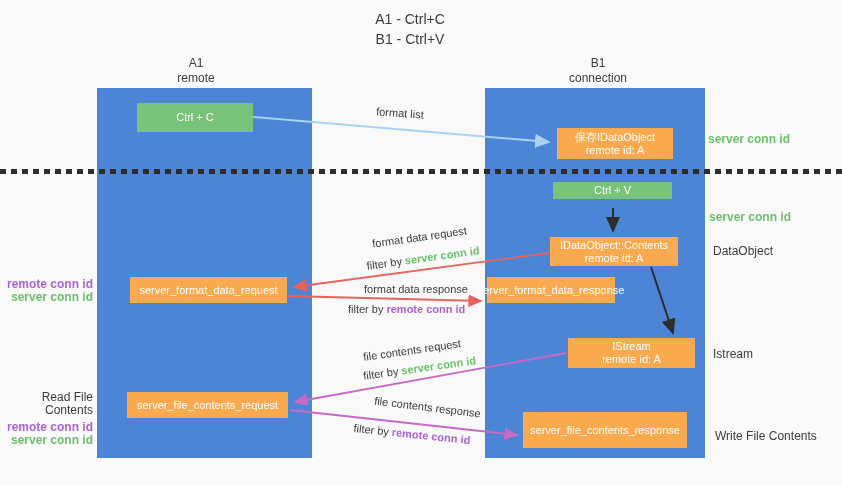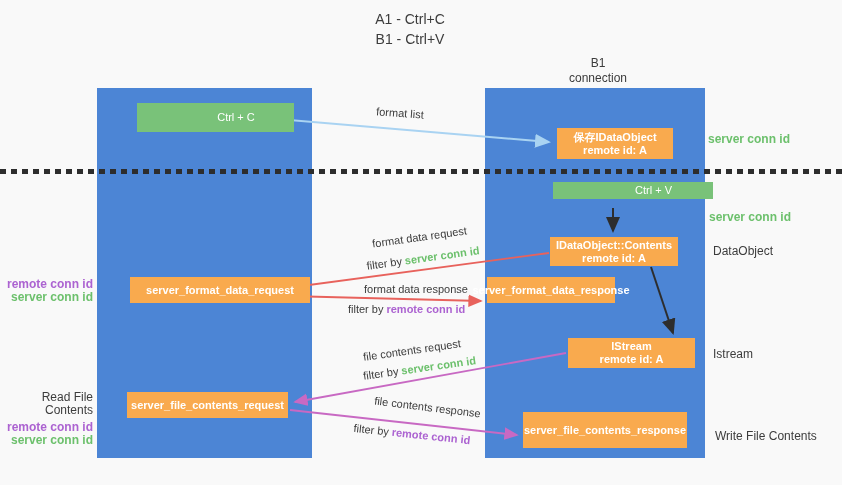--- a/index.html
+++ b/index.html
@@ -36,27 +36,27 @@
   .st-magenta{stroke:var(--arrow-magenta,#c869c3);stroke-width:1.8;}
   .st-black{stroke:var(--arrow-black,#2d2d2d);stroke-width:2;}
   .mf-blue{fill:var(--arrow-blue,#a9d3f2);}
   .mf-red{fill:var(--arrow-red,#e8625c);}
   .mf-magenta{fill:var(--arrow-magenta,#c869c3);}
   .mf-black{fill:var(--arrow-black,#2d2d2d);}
 
   
   .box{position:absolute;z-index:4;display:flex;flex-direction:column;align-items:center;
     justify-content:center;color:#fff;font-size:11px;line-height:13px;text-align:center;}
-  .green{background:var(--box-green,#79c279);padding-left:41px;}
-  .orange{background:var(--box-orange,#f9aa4e);font-weight:bold;}
+  .green{background:var(--box-green,#79c279);}
+  .orange{background:var(--box-orange,#f9aa4e);}
   .b-ctrlc{left:137px;top:103px;width:116px;height:29px;}
   .b-save{left:557px;top:128px;width:116px;height:31px;}
   .b-ctrlv{left:553px;top:182px;width:119px;height:17px;}
   .b-getdata{left:550px;top:237px;width:128px;height:29px;}
-  .b-fmtreq{left:130px;top:277px;width:180px;height:26px;}
+  .b-fmtreq{left:130px;top:277px;width:157px;height:26px;}
   .b-fmtresp{left:487px;top:277px;width:128px;height:26px;}
   .b-istream{left:568px;top:338px;width:127px;height:30px;}
   .b-filereq{left:127px;top:392px;width:161px;height:26px;}
   .b-fileresp{left:523px;top:412px;width:164px;height:36px;}
 
   
   .side{position:absolute;z-index:5;font-size:12px;line-height:13px;white-space:nowrap;}
   .green-txt{color:var(--label-green,#6cc06c);font-weight:bold;}
   .purple-txt{color:var(--label-purple,#ac63d1);font-weight:bold;}
   .dark-txt{color:var(--text-dark,#3c3c3c);text-align:right;}
@@ -88,20 +88,24 @@
 </head>
 <body>
 
 <div class="canvas">
 
   <div class="title">
     <div>A1 - Ctrl+C</div>
     <div>B1 - Ctrl+V</div>
   </div>
 
+  <div class="col-header ch-left">
+    <div>A1</div>
+    <div>remote</div>
+  </div>
   <div class="col-header ch-right">
     <div>B1</div>
     <div>connection</div>
   </div>
 
   <div class="column col-left"></div>
   <div class="column col-right"></div>
 
   <div class="divider"></div>
 

